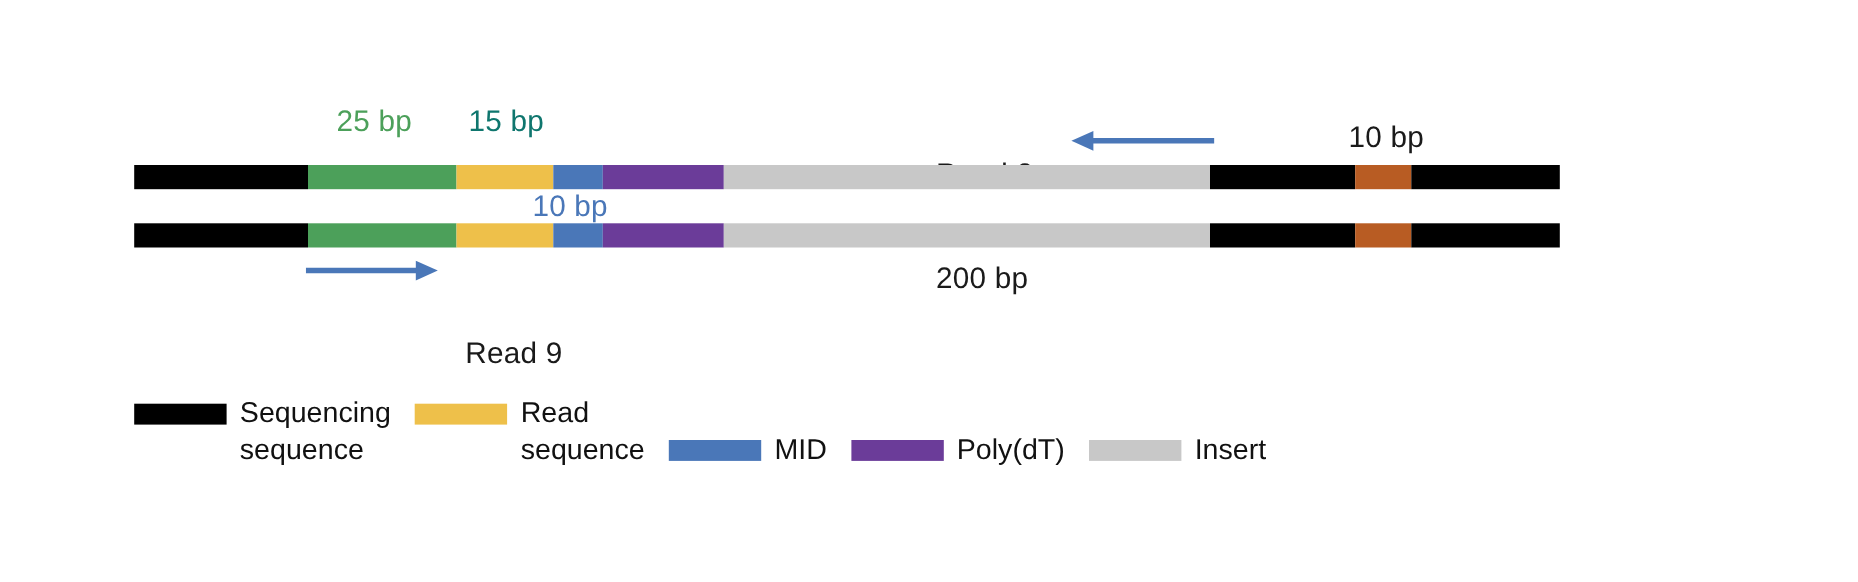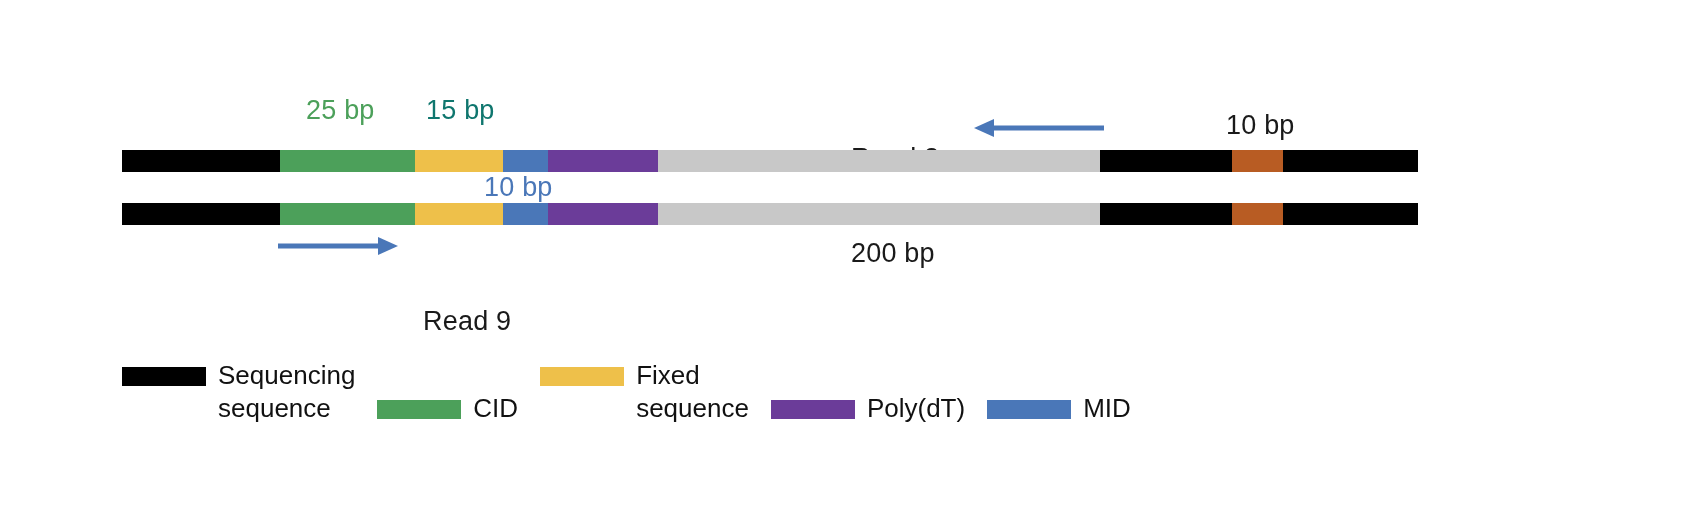--- a/index.html
+++ b/index.html
@@ -151,31 +151,31 @@
     <span class="rl">Read 9</span>
   </div>
 
   <div id="legend">
       <div class="leg-item">
         <div class="leg-swatch" style="background: rgb(0, 0, 0);"></div>
         <div class="leg-text">Sequencing
 sequence</div>
       </div>
       <div class="leg-item">
-        <div class="leg-swatch" style="background: rgb(76, 160, 90);"></div>
-        <div class="leg-text nowrap">CID</div>
+        <div class="leg-swatch" style="background: rgb(238, 192, 74);"></div>
+        <div class="leg-text">Read
+sequence</div>
       </div>
       <div class="leg-item">
-        <div class="leg-swatch" style="background: rgb(238, 192, 74);"></div>
-        <div class="leg-text">Fixed
-sequence</div>
+        <div class="leg-swatch" style="background: rgb(74, 119, 184);"></div>
+        <div class="leg-text nowrap">MID</div>
       </div>
       <div class="leg-item">
         <div class="leg-swatch" style="background: rgb(107, 60, 153);"></div>
         <div class="leg-text nowrap">Poly(dT)</div>
       </div>
       <div class="leg-item">
-        <div class="leg-swatch" style="background: rgb(74, 119, 184);"></div>
-        <div class="leg-text nowrap">MID</div>
+        <div class="leg-swatch" style="background: rgb(200, 200, 200);"></div>
+        <div class="leg-text nowrap">Insert</div>
       </div>
     </div>
 
 </div>
 
 </body></html>

